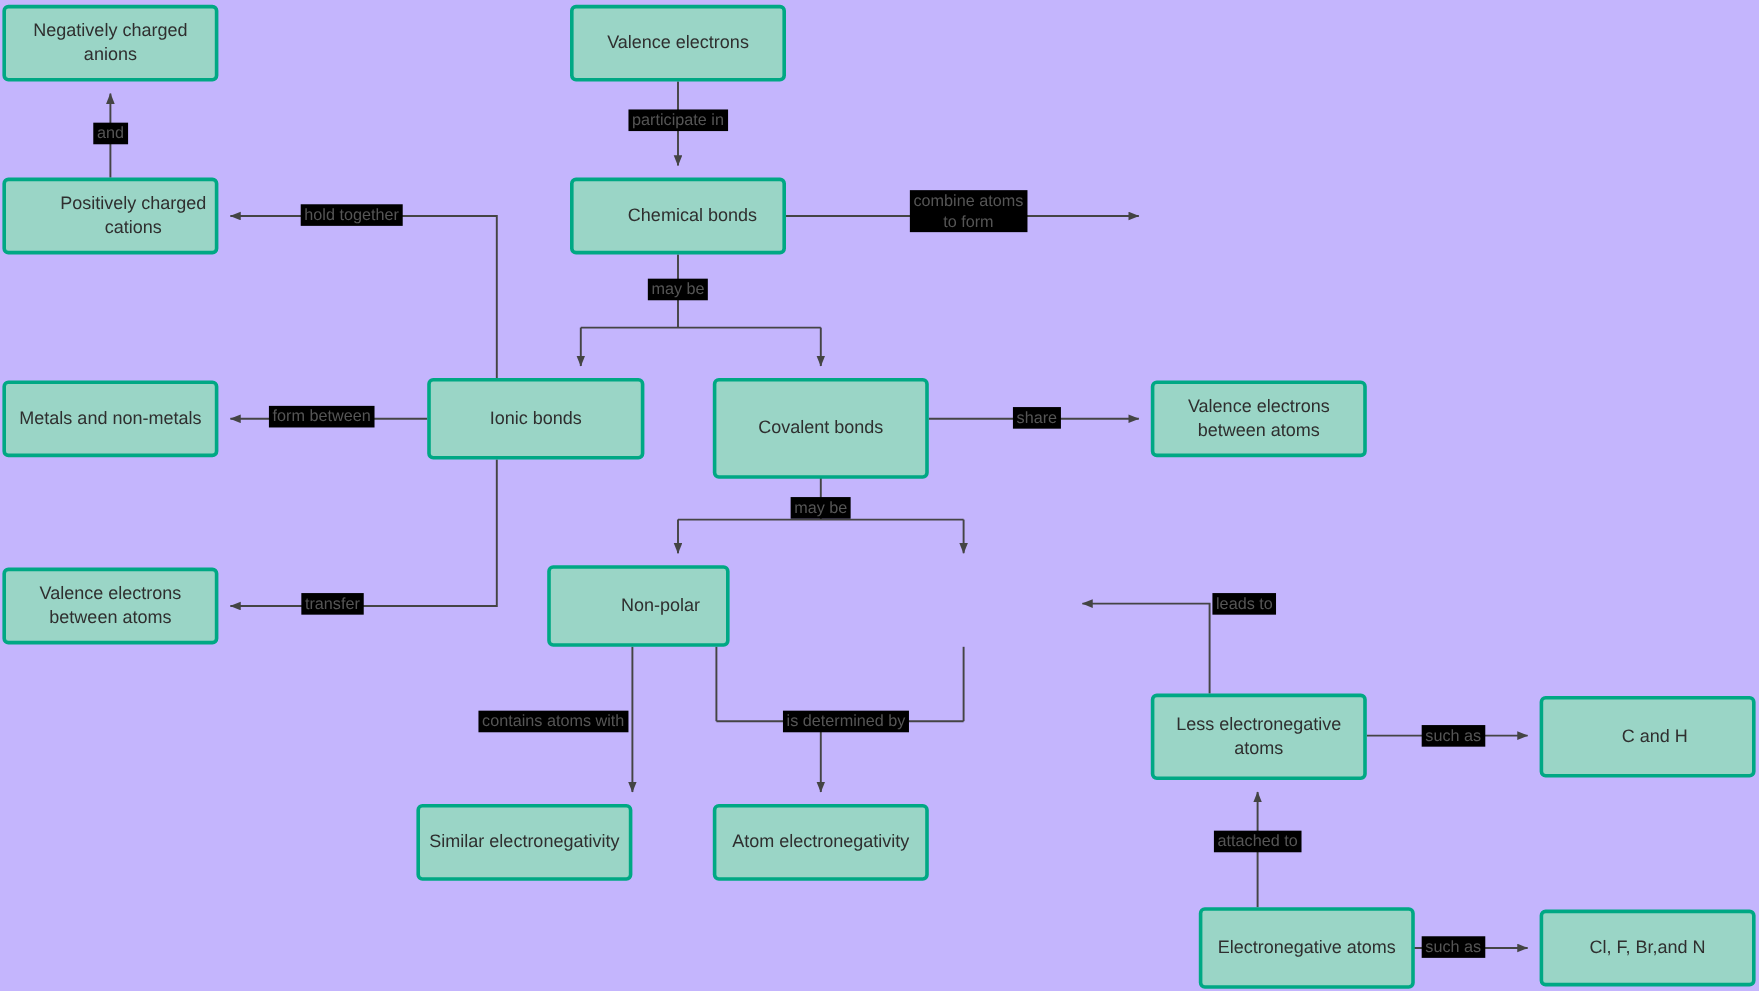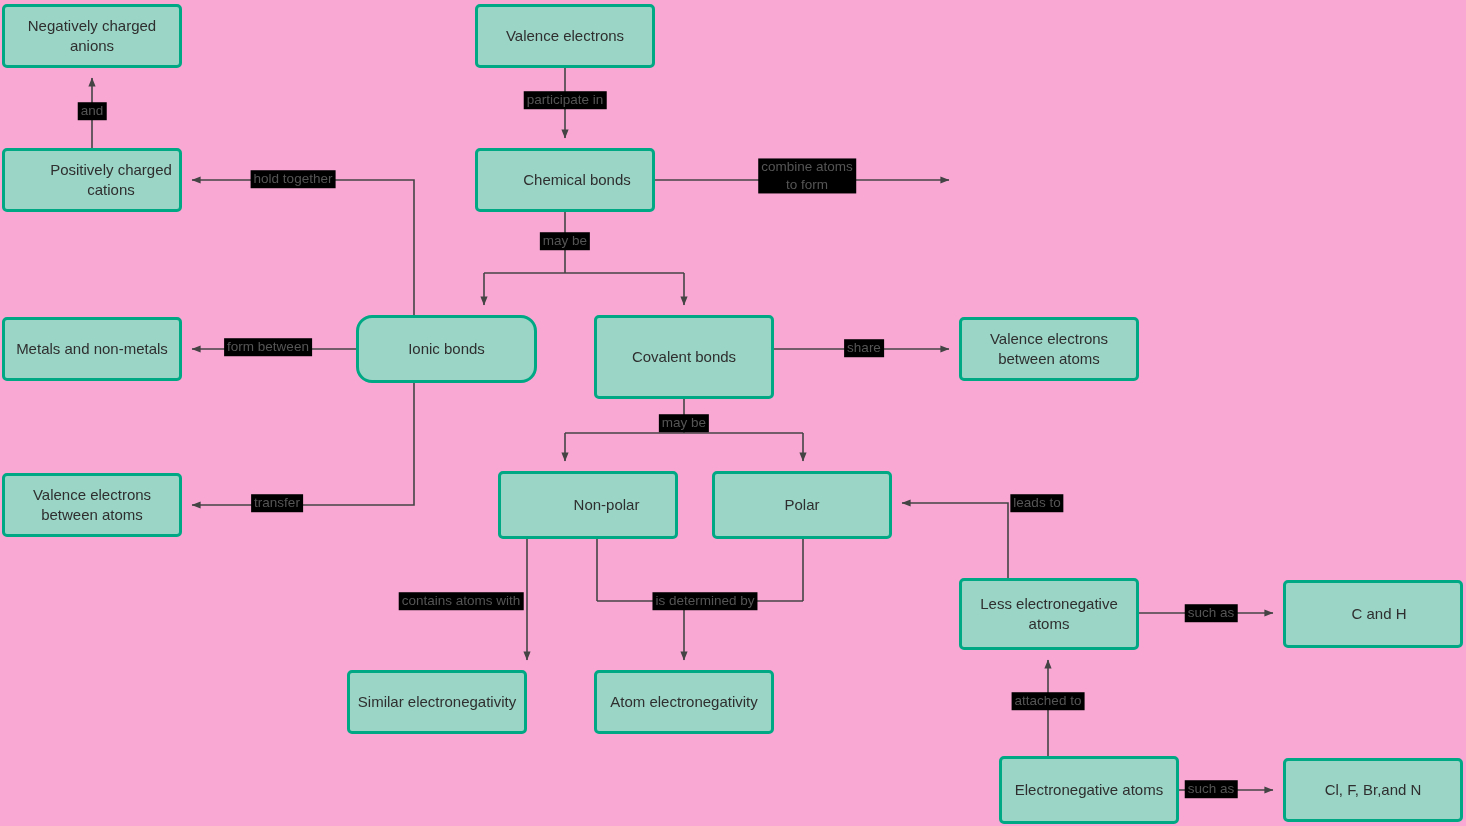--- a/index.html
+++ b/index.html
@@ -5,21 +5,21 @@
 <style>
   html, body {
     margin: 0;
     padding: 0;
     background: #000000;
   }
   #canvas {
     position: relative;
     width: 1466px;
     height: 826px;
-    background: #f9a8d4;
+    background: #c4b5fd;
     overflow: hidden;
     font-family: "Liberation Sans", sans-serif;
   }
   #edges {
     position: absolute;
     left: 0; top: 0;
     width: 1466px;
     height: 826px;
     pointer-events: none;
   }
@@ -119,39 +119,36 @@
 charged cations</span>
     </div>
   <div class="node" style="left:475px;top:148px;width:180px;height:64px;padding-left:24px;">
     <span>Chemical
 bonds</span>
     </div>
   <div class="node" style="left:2px;top:317px;width:180px;height:64px;">
     <span>Metals and
 non-metals</span>
     </div>
-  <div class="node" style="left:356px;top:315px;width:181px;height:68px;border-radius:16px;">
+  <div class="node" style="left:356px;top:315px;width:181px;height:68px;">
     <span>Ionic bonds</span>
     </div>
   <div class="node" style="left:594px;top:315px;width:180px;height:84px;">
     <span>Covalent bonds</span>
     </div>
   <div class="node" style="left:959px;top:317px;width:180px;height:64px;">
     <span>Valence electrons
 between atoms</span>
     </div>
   <div class="node" style="left:2px;top:473px;width:180px;height:64px;">
     <span>Valence electrons
 between atoms</span>
     </div>
-  <div class="node" style="left:498px;top:471px;width:180px;height:68px;padding-left:37px;">
+  <div class="node" style="left:456px;top:471px;width:152px;height:68px;padding-left:37px;">
     <span>Non-polar</span>
-    </div>
-  <div class="node" style="left:712px;top:471px;width:180px;height:68px;">
-    <span>Polar</span>
     </div>
   <div class="node" style="left:959px;top:578px;width:180px;height:72px;">
     <span>Less electronegative
 atoms</span>
     </div>
   <div class="node" style="left:1283px;top:580px;width:180px;height:68px;padding-left:12px;">
     <span>C and H</span>
     </div>
   <div class="node" style="left:347px;top:670px;width:180px;height:64px;">
     <span>Similar

